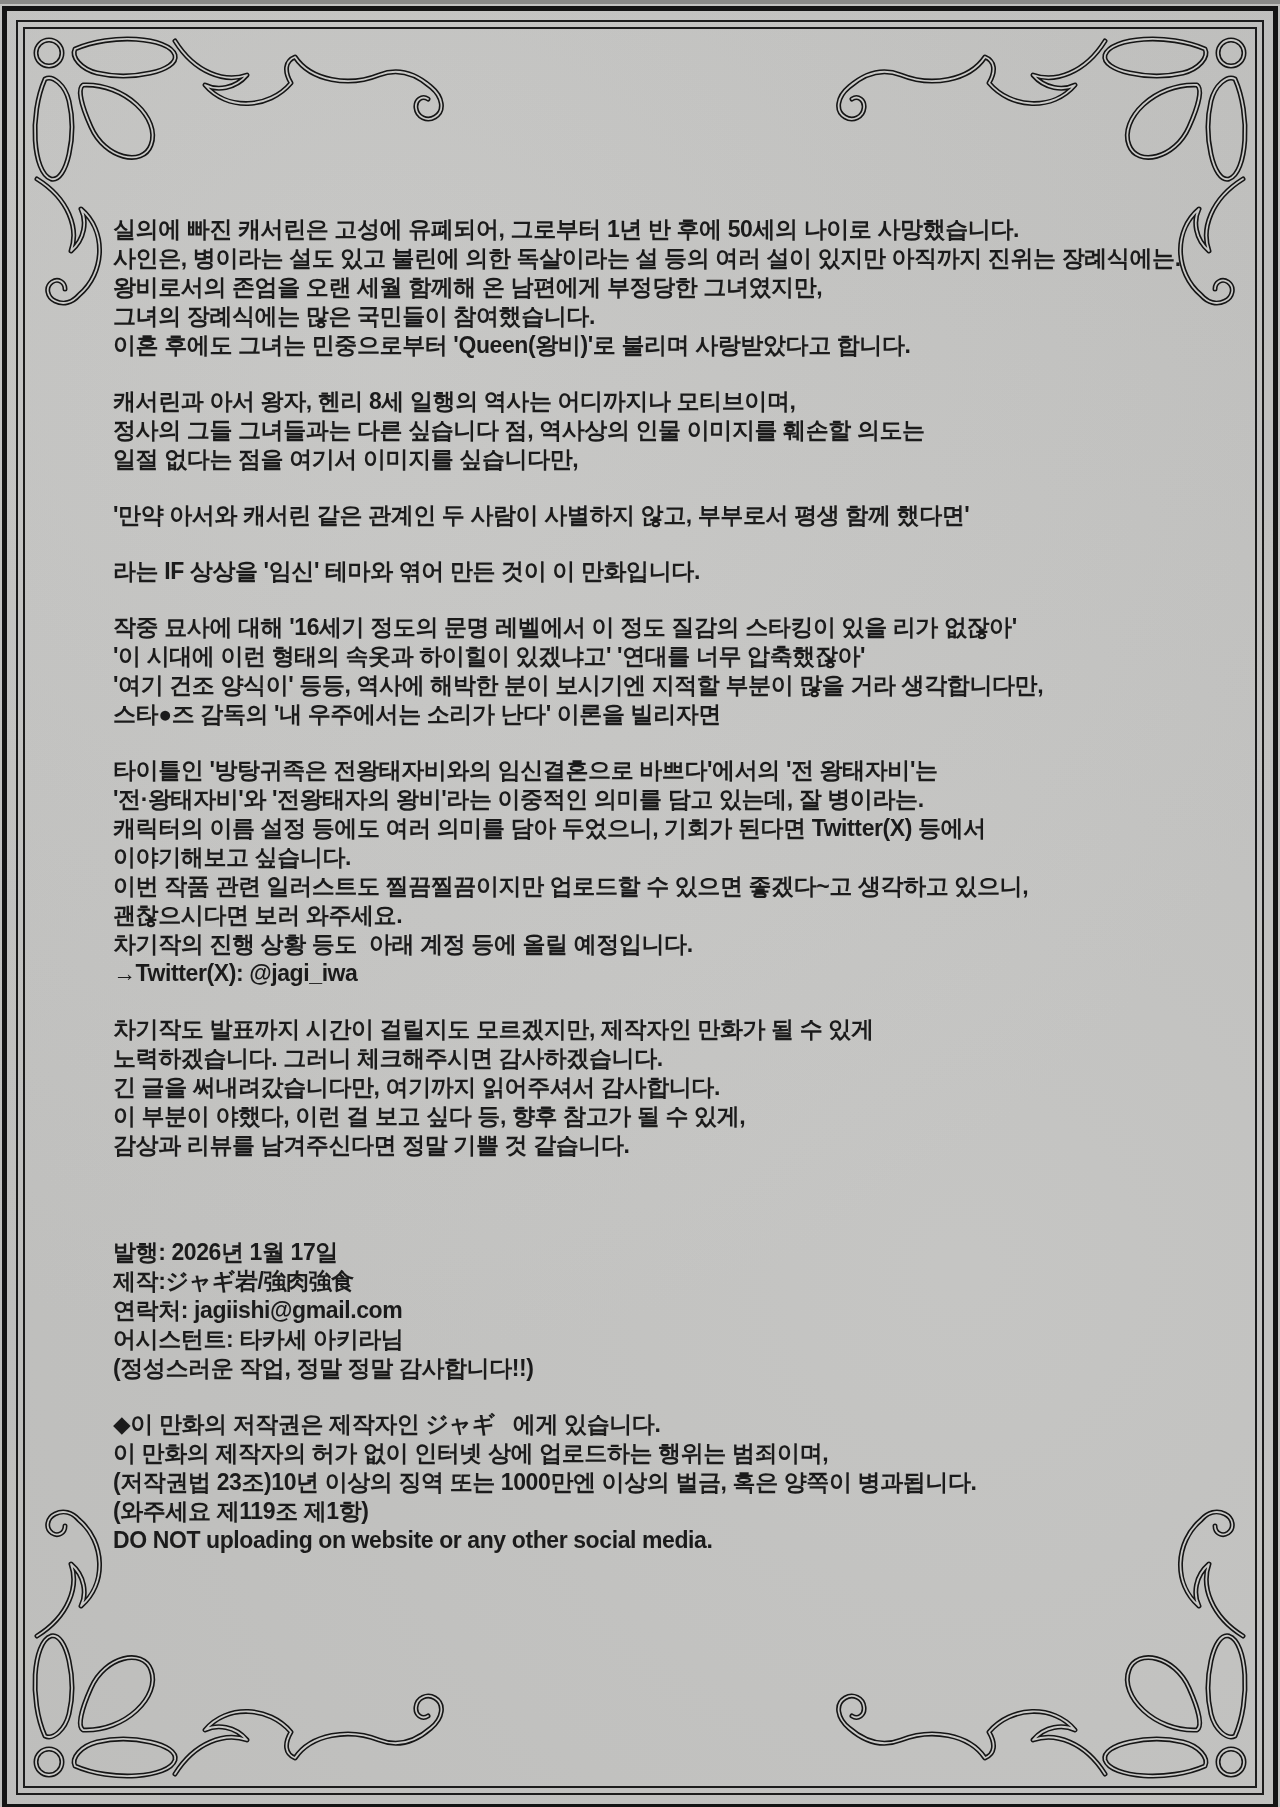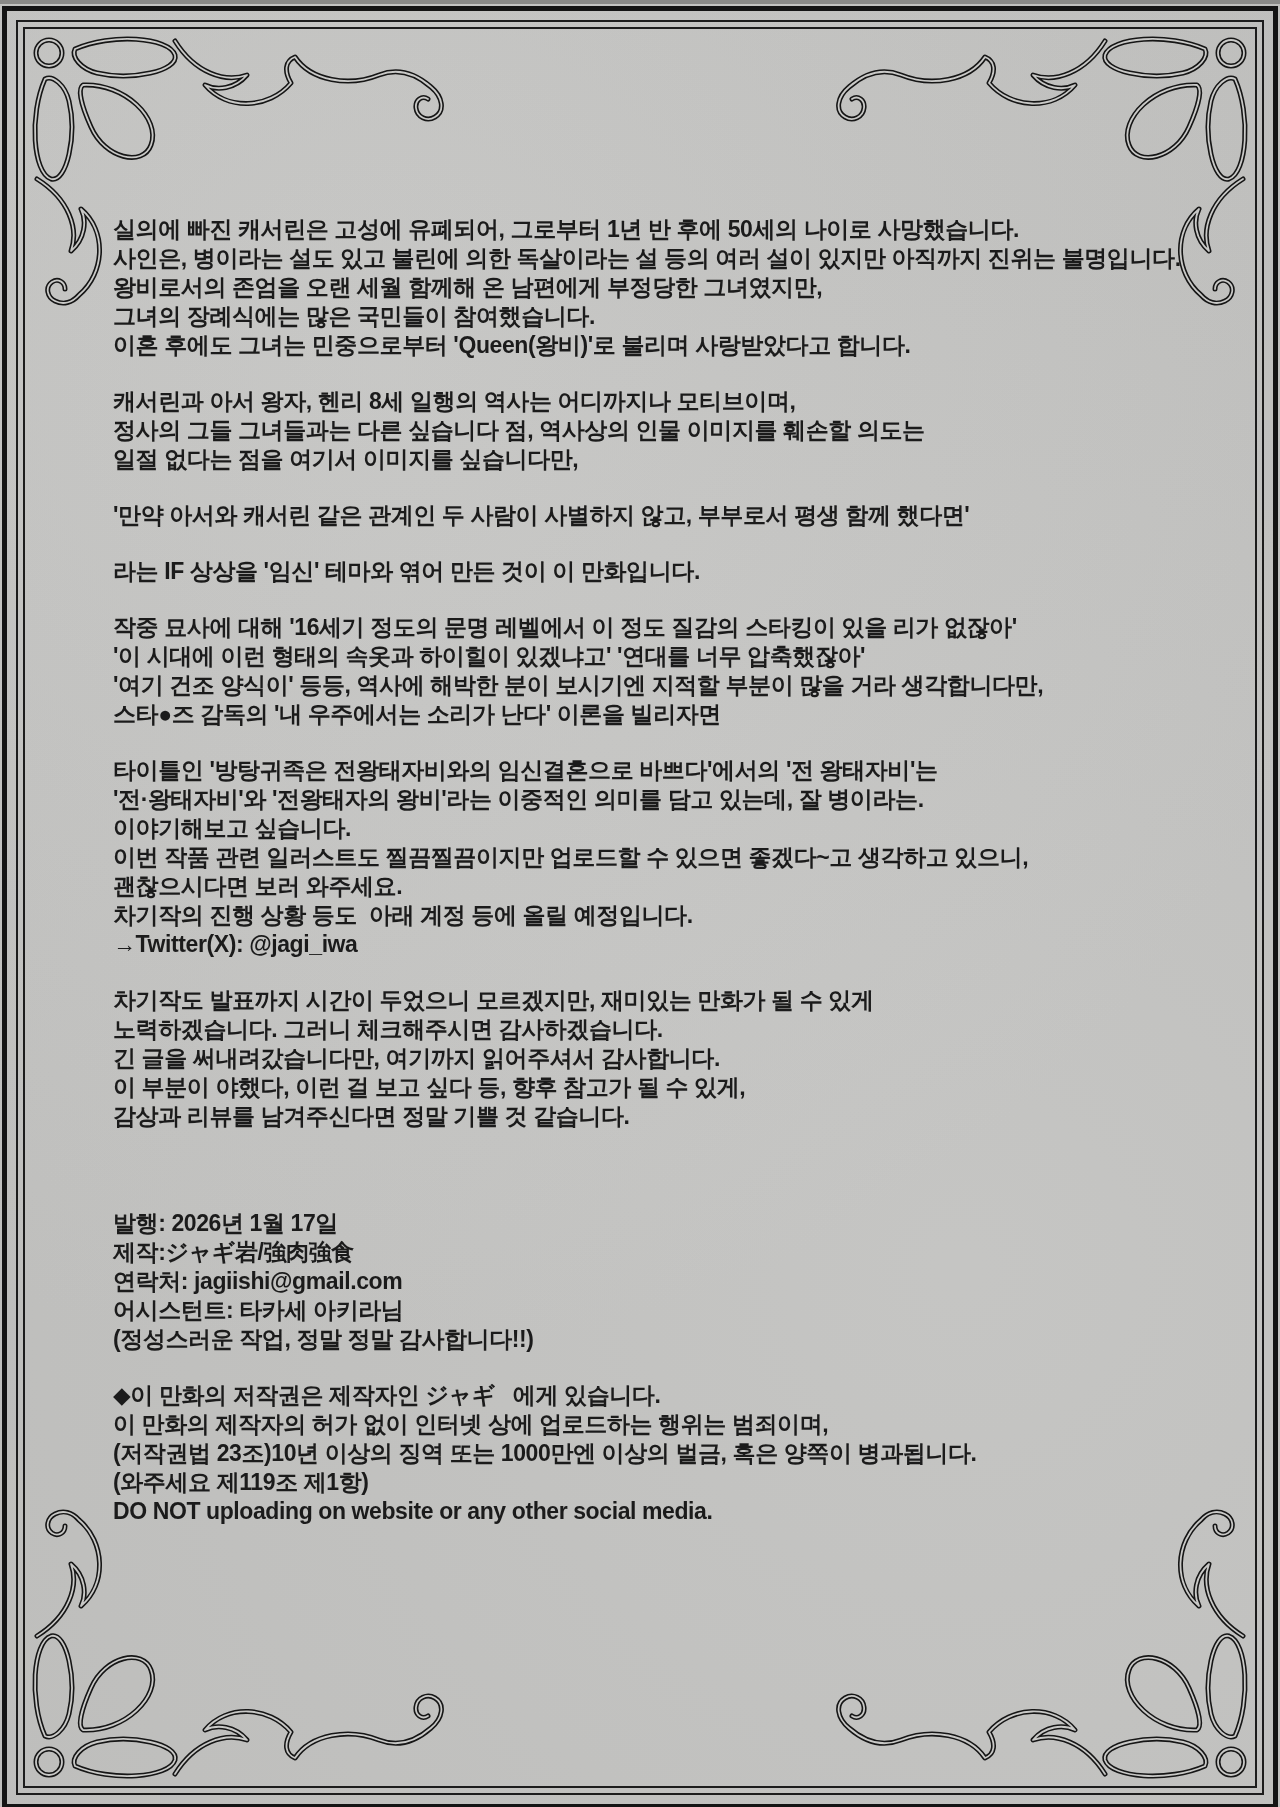--- a/index.html
+++ b/index.html
@@ -86,21 +86,21 @@
   <svg class="corner bl" viewBox="0 0 430 290">
       <use href="#ornament"></use>
     </svg>
   <svg class="corner br" viewBox="0 0 430 290">
       <use href="#ornament"></use>
     </svg>
 
   <div class="text-col">
     <div class="sec">
         <div class="line">실의에 빠진 캐서린은 고성에 유폐되어, 그로부터 1년 반 후에 50세의 나이로 사망했습니다.</div>
-        <div class="line">사인은, 병이라는 설도 있고 불린에 의한 독살이라는 설 등의 여러 설이 있지만 아직까지 진위는 불명입니다.</div>
+        <div class="line">사인은, 병이라는 설도 있고 불린에 의한 독살이라는 설 등의 여러 설이 있지만 아직까지 진위는 장례식에는.</div>
         <div class="line">왕비로서의 존엄을 오랜 세월 함께해 온 남편에게 부정당한 그녀였지만,</div>
         <div class="line">그녀의 장례식에는 많은 국민들이 참여했습니다.</div>
         <div class="line">이혼 후에도 그녀는 민중으로부터 'Queen(왕비)'로 불리며 사랑받았다고 합니다.</div>
       </div>
     <div class="sec">
         <div class="line">캐서린과 아서 왕자, 헨리 8세 일행의 역사는 어디까지나 모티브이며,</div>
         <div class="line">정사의 그들 그녀들과는 다른 싶습니다 점, 역사상의 인물 이미지를 훼손할 의도는</div>
         <div class="line">일절 없다는 점을 여기서 이미지를 싶습니다만,</div>
       </div>
     <div class="sec">
@@ -111,28 +111,29 @@
       </div>
     <div class="sec">
         <div class="line">작중 묘사에 대해 '16세기 정도의 문명 레벨에서 이 정도 질감의 스타킹이 있을 리가 없잖아'</div>
         <div class="line">'이 시대에 이런 형태의 속옷과 하이힐이 있겠냐고' '연대를 너무 압축했잖아'</div>
         <div class="line">'여기 건조 양식이' 등등, 역사에 해박한 분이 보시기엔 지적할 부분이 많을 거라 생각합니다만,</div>
         <div class="line">스타●즈 감독의 '내 우주에서는 소리가 난다' 이론을 빌리자면</div>
       </div>
     <div class="sec">
         <div class="line">타이틀인 '방탕귀족은 전왕태자비와의 임신결혼으로 바쁘다'에서의 '전 왕태자비'는</div>
         <div class="line">'전·왕태자비'와 '전왕태자의 왕비'라는 이중적인 의미를 담고 있는데, 잘 병이라는.</div>
+        <div class="line">캐릭터의 이름 설정 등에도 여러 의미를 담아 두었으니, 기회가 된다면 Twitter(X) 등에서</div>
         <div class="line">이야기해보고 싶습니다.</div>
         <div class="line">이번 작품 관련 일러스트도 찔끔찔끔이지만 업로드할 수 있으면 좋겠다~고 생각하고 있으니,</div>
         <div class="line">괜찮으시다면 보러 와주세요.</div>
         <div class="line">차기작의 진행 상황 등도  아래 계정 등에 올릴 예정입니다.</div>
         <div class="line">→Twitter(X): @jagi_iwa</div>
       </div>
     <div class="sec">
-        <div class="line">차기작도 발표까지 시간이 두었으니 모르겠지만, 재미있는 만화가 될 수 있게</div>
+        <div class="line">차기작도 발표까지 시간이 걸릴지도 모르겠지만, 제작자인 만화가 될 수 있게</div>
         <div class="line">노력하겠습니다. 그러니 체크해주시면 감사하겠습니다.</div>
         <div class="line">긴 글을 써내려갔습니다만, 여기까지 읽어주셔서 감사합니다.</div>
         <div class="line">이 부분이 야했다, 이런 걸 보고 싶다 등, 향후 참고가 될 수 있게,</div>
         <div class="line">감상과 리뷰를 남겨주신다면 정말 기쁠 것 같습니다.</div>
       </div>
     <div class="sec big-gap">
         <div class="line">발행: 2026년 1월 17일</div>
         <div class="line">제작:ジャギ岩/強肉強食</div>
         <div class="line">연락처: jagiishi@gmail.com</div>
         <div class="line">어시스턴트: 타카세 아키라님</div>

